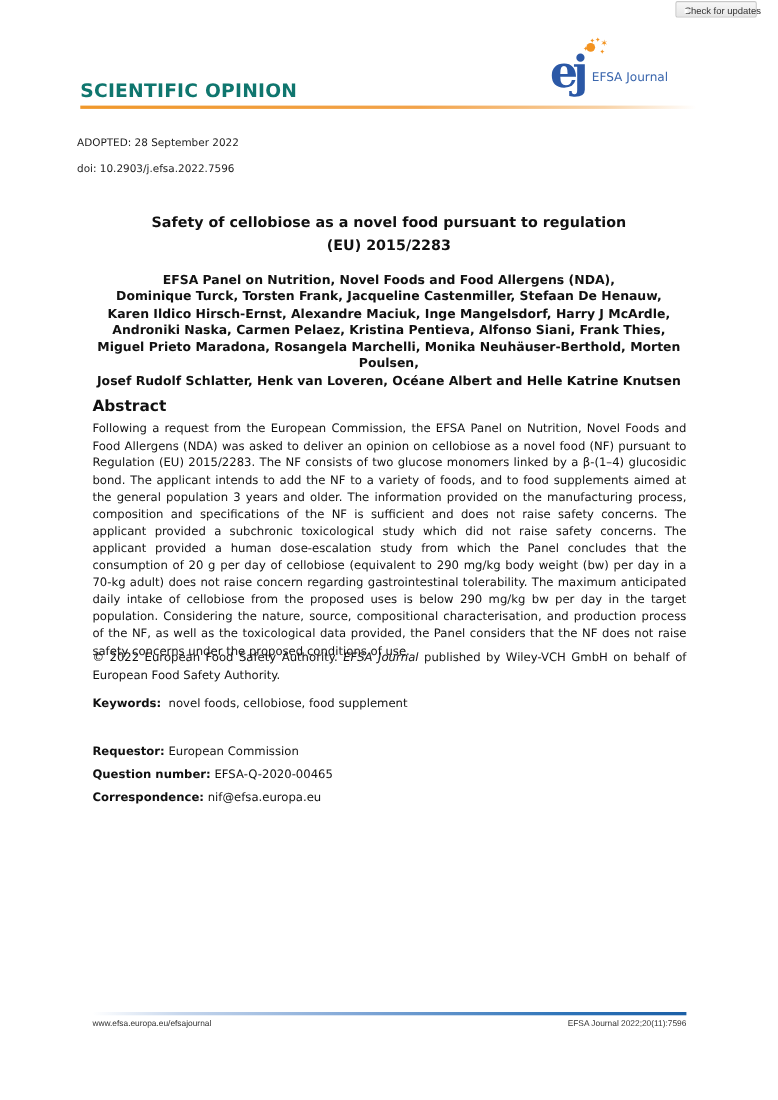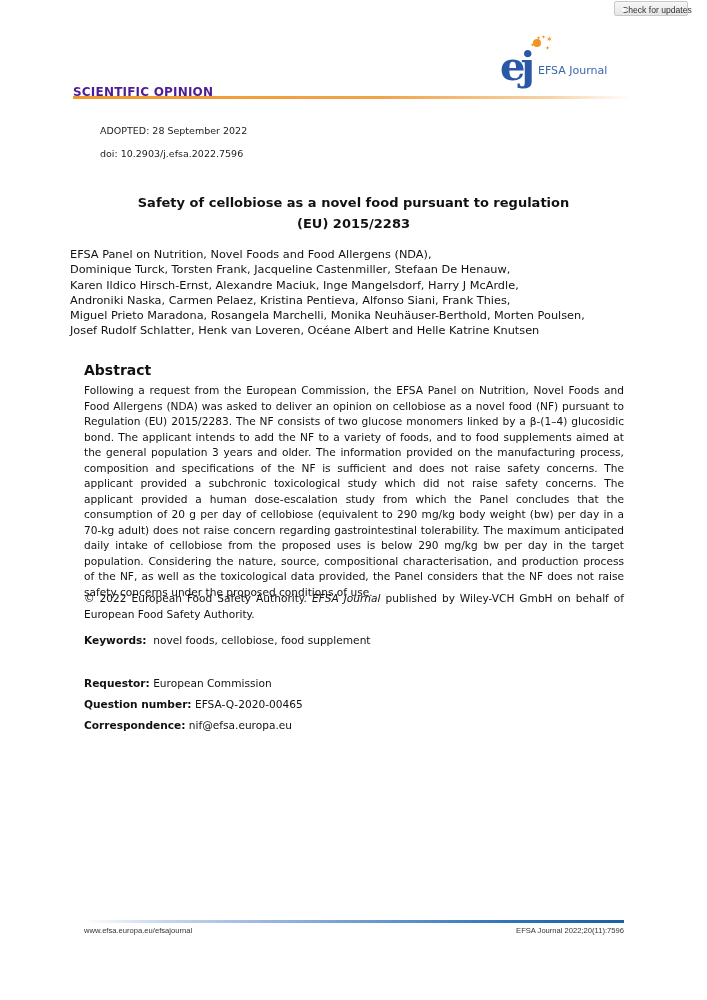--- a/index.html
+++ b/index.html
@@ -10,41 +10,41 @@
     .cfu { left: 614px; top: 1px; width: 74px; height: 15px; border: 1px solid #c8c8c8;
       border-radius: 2px; background: linear-gradient(#f7f7f7, #e6e6e6);
       display: flex; align-items: flex-end; gap: 3px; box-sizing: border-box; padding-left: 4px; cursor: pointer; }
     .cfu-icon { width: 9px; height: 9px; border-radius: 50%; position: relative;
       background: conic-gradient(#e8a31a 0 50%, #2a6bb3 50% 75%, #d4373b 75% 100%); }
     .cfu-icon::after { content: ""; position: absolute; left: 3px; top: 2px; width: 3px; height: 4px;
       background: #fff; border-radius: 1px; }
     .cfu-label { font-family: "Liberation Sans", sans-serif; font-size: 8.6px; color: #333; white-space: nowrap; }
 
     .section-title { left: 73px; top: 73px; font-family: "DejaVu Sans", sans-serif; font-weight: bold;
-      font-size: 12px; color: #4c1d95; letter-spacing: 0.2px; margin-top: 12px; }
+      font-size: 17px; color: #0f766e; letter-spacing: 0.2px; }
     .orange-rule { left: 73px; top: 96px; width: 560px; height: 3px;
       background: linear-gradient(to right, #f0982b 0%, #f2a34a 55%, #f8d2a6 85%, rgba(255,255,255,0) 100%); }
 
     .logo { left: 500px; top: 30px; width: 125px; height: 64px; }
     .logo-ej { position: absolute; left: 0; top: 16px; font-family: "DejaVu Serif", serif; font-weight: bold;
       font-size: 40px; color: #2b58a6; letter-spacing: -5px; line-height: 40px; }
     .logo-text { position: absolute; left: 38px; top: 34px; font-family: "DejaVu Sans", sans-serif;
       font-size: 11px; color: #3a66ad; white-space: nowrap; }
     .logo-text b { font-weight: normal; }
     .logo-sun { position: absolute; left: 33px; top: 9px; width: 8px; height: 8px; border-radius: 50%; background: #f39320; }
     .logo-star { position: absolute; color: #f39320; font-size: 6px; line-height: 6px; }
 
-    .meta { left: 100px; font-size: 9.5px; color: #222; }
+    .meta { left: 70px; font-size: 9.5px; color: #222; }
     .meta1 { top: 125px; }
     .meta2 { top: 148px; }
 
     .title { left: 70px; width: 567px; top: 192px; text-align: center; font-weight: bold;
       font-size: 13px; line-height: 21px; color: #111; }
 
-    .authors { left: 70px; width: 567px; top: 247px; font-size: 11.3px; line-height: 15.3px; color: #111; }
+    .authors { left: 70px; width: 567px; top: 247px; text-align: center; font-size: 11.3px; line-height: 15.3px; color: #111; font-weight: bold; }
 
     .h-abstract { left: 84px; top: 362px; font-weight: bold; font-size: 14px; color: #111; }
     .abstract { left: 84px; width: 540px; top: 383px; font-size: 10.6px; line-height: 15.5px; text-align: justify; color: #111; }
     .copyright { left: 84px; width: 540px; top: 591px; font-size: 10.6px; line-height: 15.5px; text-align: justify; color: #111; }
     .copyright i { font-style: italic; }
 
     .kv { left: 84px; font-size: 10.6px; color: #111; white-space: nowrap; }
     .kv b { font-weight: bold; }
     .kw { top: 634px; }
     .rq { top: 677px; }

